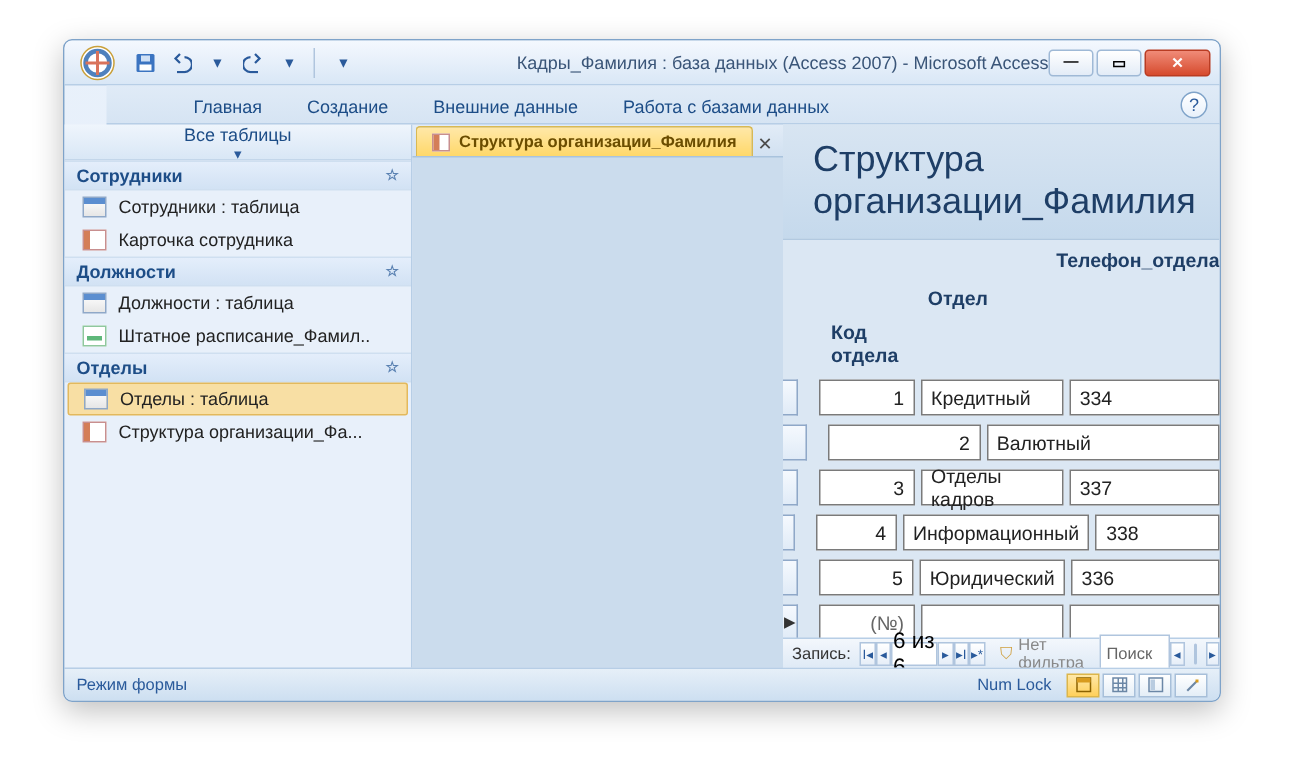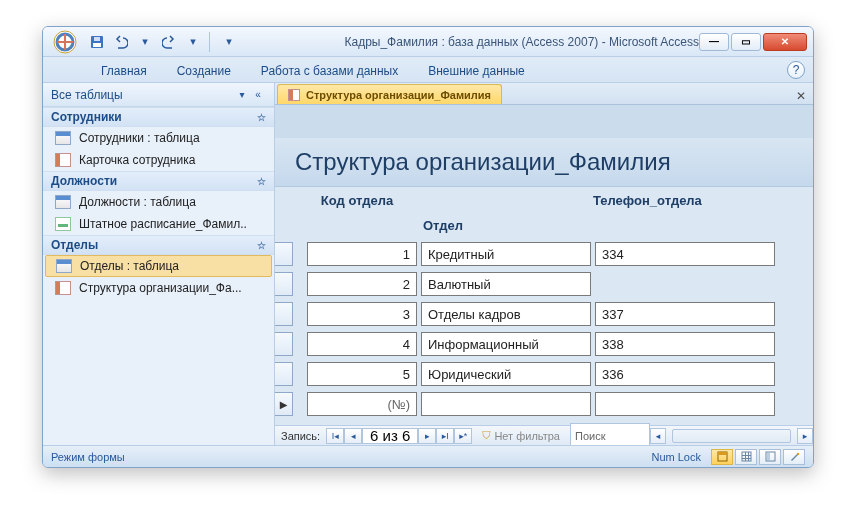--- a/index.html
+++ b/index.html
@@ -16,51 +16,51 @@
   .office-btn svg { width:24px; height:24px; }
   .qat { display:flex; align-items:center; gap:4px; margin-left:6px; }
   .qat-btn { width:20px; height:20px; display:flex; align-items:center; justify-content:center; color:#2a5a9b; cursor:pointer; font-size:11px; }
   .qat-btn svg { width:14px; height:14px; }
   .qat-sep { width:4px; height:20px; border-left:1px solid #b0c5de; margin:0 2px; }
   .title-text { margin-left: 10px; flex:1; font-size:12px; color:#3a5578; white-space:nowrap; overflow:hidden;text-align:right; }
   .win-controls { display:flex; gap:2px; margin-right:2px; }
   .win-btn { width:30px; height:18px; border:1px solid #9fb9d6; border-radius:3px; display:flex; align-items:center; justify-content:center; font-size:10px; font-weight:bold; background:linear-gradient(#fff,#e3ecf7); cursor:pointer; }
   .win-btn.close { background:linear-gradient(#f08b78,#d64b2e); border-color:#b93c23; color:#fff; width:44px; }
   
-  .ribbon-tabs { height:26px; display:flex; align-items:flex-end; padding-left:52px; gap:18px; background:linear-gradient(#e0ebf7,#d6e4f3); border-bottom:1px solid #b7cee6; font-size:12px; color:#1d4d87; position:relative; }
+  .ribbon-tabs { height:26px; display:flex; align-items:flex-end; padding-left:52px; gap:18px; background:linear-gradient(#e0ebf7,#d6e4f3); border-bottom:1px solid #b7cee6; font-size:12px; color:#1d4d87; position:relative;margin-left:28px; }
   .ribbon-tab { padding:4px 6px; cursor:pointer; }
   .ribbon-help { position:absolute; right:8px; top:4px; width:18px; height:18px; border:1px solid #7fa3c9; border-radius:50%; display:flex; align-items:center; justify-content:center; font-size:12px; color:#2a5a9b; background:linear-gradient(#fff,#e8f1fb); cursor:pointer; }
   
   .content { flex:1; display:flex; min-height:0; }
   
   .navpane { width:232px; background:#e8f0fa; border-right:1px solid #b7cee6; display:flex; flex-direction:column; }
-  .nav-title { height:24px; display:flex; align-items:center; padding:0 8px; background:linear-gradient(#eff5fc,#d9e7f6); border-bottom:1px solid #c3d6ea; color:#1d4d87; font-size:12px; }
+  .nav-title { height:24px; display:flex; align-items:center; padding:0 8px; background:linear-gradient(#eff5fc,#d9e7f6); border-bottom:1px solid #c3d6ea; color:#1d4d87; font-size:12px;flex-direction:column; }
   .nav-title-text { flex:1; }
   .nav-title-btn { width:16px; height:16px; display:flex; align-items:center; justify-content:center; cursor:pointer; color:#2a5a9b; font-size:10px; }
   .nav-group-hdr { display:flex; align-items:center; padding:2px 8px; background:linear-gradient(#e4eefb,#d2e2f4); border-top:1px solid #cfdff0; border-bottom:1px solid #cfdff0; color:#1d4d87; font-size:12px; font-weight:bold; cursor:pointer; }
   .nav-group-hdr .sp { flex:1; }
   .nav-group-chev { font-size:10px; color:#5b82b2; }
   .nav-item { display:flex; align-items:center; gap:8px; padding:4px 12px; font-size:12px; color:#222; cursor:pointer; white-space:nowrap; overflow:hidden; text-overflow:ellipsis; }
   .nav-item.selected { background:#f8dfa4; border:1px solid #e3b95d; border-radius:2px; margin:0 2px; padding:3px 10px; }
   .obj-icon { width:16px; height:14px; flex-shrink:0; }
   .obj-icon.table { background:linear-gradient(#fff,#e6e6e6); border:1px solid #8fa8c8; position:relative; }
   .obj-icon.table::before { content:""; position:absolute; left:0; right:0; top:0; height:4px; background:#5b8ed0; }
   .obj-icon.form { background:#fff; border:1px solid #c88f8f; position:relative; }
   .obj-icon.form::before { content:""; position:absolute; left:0; top:0; bottom:0; width:4px; background:#d47e58; }
   .obj-icon.report { background:#fff; border:1px solid #8fc89e; position:relative; }
   .obj-icon.report::before { content:""; position:absolute; left:2px; top:6px; right:2px; height:3px; background:#5fb87a; }
   
-  .docarea { flex:1; display:flex; flex-direction:column; min-width:0; background:#cbdced;gap:33px; }
+  .docarea { flex:1; display:flex; flex-direction:row; min-width:0; background:#cbdced; }
   .doc-tabs { height:22px; display:flex; align-items:flex-end; background:linear-gradient(#e2ecf7,#d2e1f1); border-bottom:1px solid #a9c3dd; }
   .doc-tab { height:20px; display:flex; align-items:center; gap:6px; padding:0 10px; background:linear-gradient(#ffe8a8,#ffd86a); border:1px solid #d9b953; border-bottom:none; border-radius:3px 3px 0 0; font-size:11px; font-weight:bold; color:#6b4d00; cursor:pointer; margin-left:2px; }
   .doc-close { margin-left:auto; margin-right:4px; width:16px; height:16px; display:flex; align-items:center; justify-content:center; color:#4d4d4d; cursor:pointer; font-size:12px; }
   .doc-body { flex:1; background:#dbe7f3; overflow:hidden; display:flex; flex-direction:column; position:relative; }
   .form-title { background:linear-gradient(#d8e5f2,#c5d9ec); padding:10px 20px; color:#1e3e66; font-size:24px; border-bottom:1px solid #b2c9e0; }
   .form-headers { display:flex; padding:6px 0 6px 32px; font-size:13px; color:#1e3e66; font-weight:600; }
-  .col-code { width:110px; text-align:center; padding-right:10px; }
+  .col-code { width:110px; text-align:left; padding-right:10px;margin-top:48px; }
   .col-dept { width:170px; padding-left:6px;margin-top:25px; }
   .col-phone { width:180px; padding-left:6px; }
   .records { flex:1; overflow:auto; }
   .record-row { display:flex; align-items:center; padding:3px 0 3px 0; }
   .rec-selector { width:18px; height:24px; border:1px solid #8fa8c8; border-left:none; background:linear-gradient(#f5f9fe,#e0ebf7); margin-right:14px; display:flex; align-items:center; justify-content:center; font-size:10px; color:#333; cursor:pointer; }
   .cell { height:24px; border:1px solid #7a7a7a; background:#fff; font-size:13px; padding:2px 6px; color:#222; display:flex; align-items:center; }
   .cell.code { width:110px; justify-content:flex-end; }
   .cell.dept { width:170px; margin-left:4px; }
   .cell.phone { width:180px; margin-left:4px; }
   .record-new .cell { color:#666; }
@@ -122,22 +122,22 @@
     <div class="win-controls">
       <div class="win-btn">—</div>
       <div class="win-btn">▭</div>
       <div class="win-btn close">✕</div>
     </div>
   </div>
 
   <div class="ribbon-tabs">
     <div class="ribbon-tab">Главная</div>
     <div class="ribbon-tab">Создание</div>
+    <div class="ribbon-tab">Внешние данные</div>
     <div class="ribbon-tab">Работа с базами данных</div>
-    <div class="ribbon-tab">Внешние данные</div>
     <div class="ribbon-help">?</div>
   </div>
 
   <div class="content">
 
     <div class="navpane">
       <div class="nav-title">
         <span class="nav-title-text">Все таблицы</span>
         <span class="nav-title-btn">▾</span>
         <span class="nav-title-btn">«</span>

